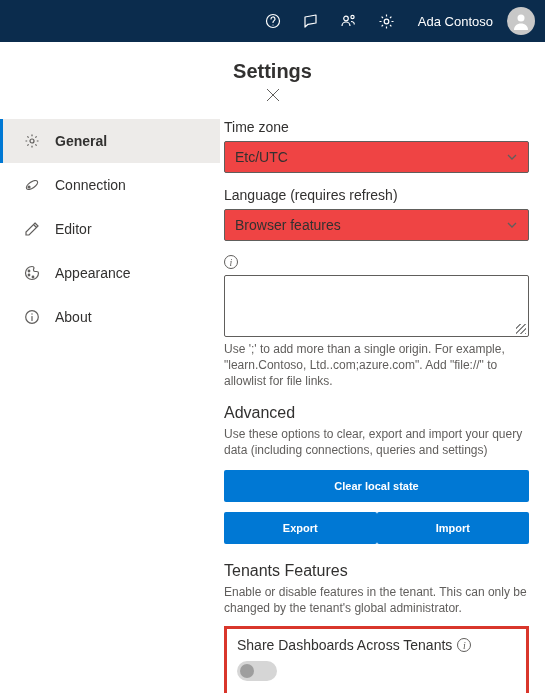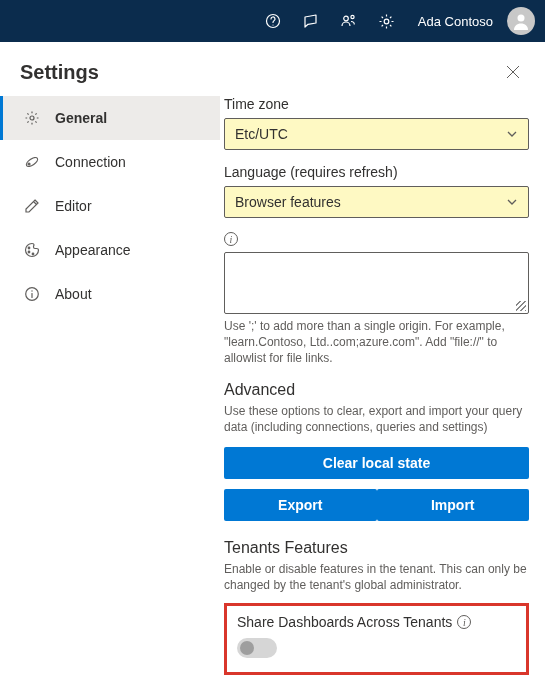--- a/index.html
+++ b/index.html
@@ -42,23 +42,24 @@
     background: #c8c8c8;
     display: flex;
     align-items: center;
     justify-content: center;
     margin-left: 4px;
   }
 
   
   .panel-header {
     display: flex;
-    justify-content: space-between;
+    justify-content: flex-end;
     align-items: center;
     padding: 18px 20px 8px 20px;
+    flex-direction: column;
   }
   .panel-header h1 {
     font-size: 20px;
     font-weight: 600;
     color: #323130;
   }
   .close-btn {
     width: 24px;
     height: 24px;
     display: flex;
@@ -116,21 +117,21 @@
     margin-bottom: 6px;
     display: flex;
     align-items: center;
     gap: 5px;
   }
   .select {
     width: 100%;
     height: 32px;
     border: 1px solid #605e5c;
     border-radius: 2px;
-    background: #fef9c3;
+    background: #ef4444;
     display: flex;
     align-items: center;
     justify-content: space-between;
     padding: 0 10px;
     font-size: 14px;
   }
   .select .chev { color: #605e5c; }
 
   .textarea {
     width: 100%;
@@ -171,21 +172,21 @@
     line-height: 1.35;
   }
 
   .primary-btn {
     background: #0078d4;
     color: #fff;
     border: none;
     height: 32px;
     width: 100%;
     font-weight: 600;
-    font-size: 14px;
+    font-size: 11px;
     border-radius: 2px;
     cursor: pointer;
   }
   .btn-row {
     display: flex;
     margin-top: 10px;
   }
   .btn-row .primary-btn { flex: 1; }
 
   .info-icon {

